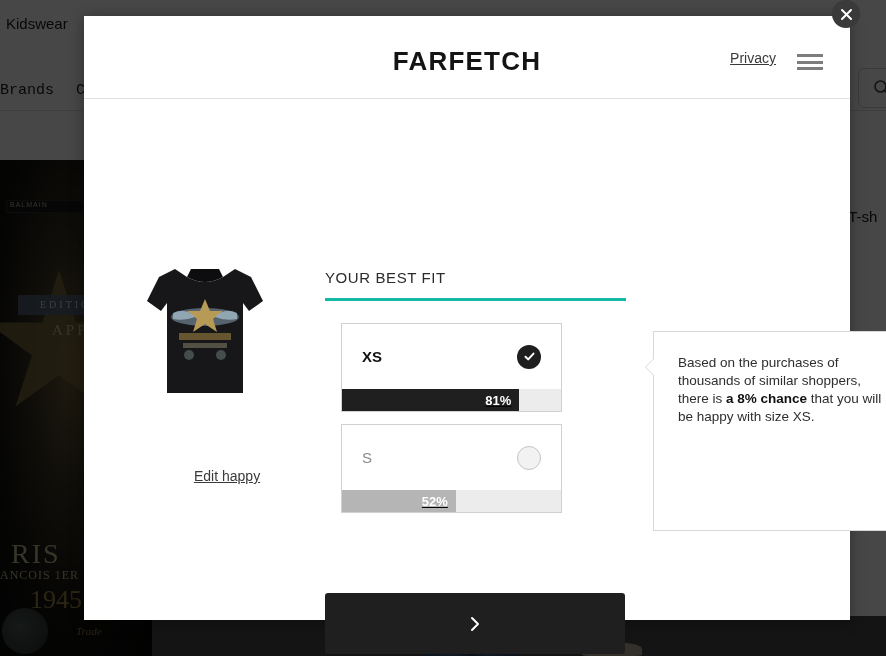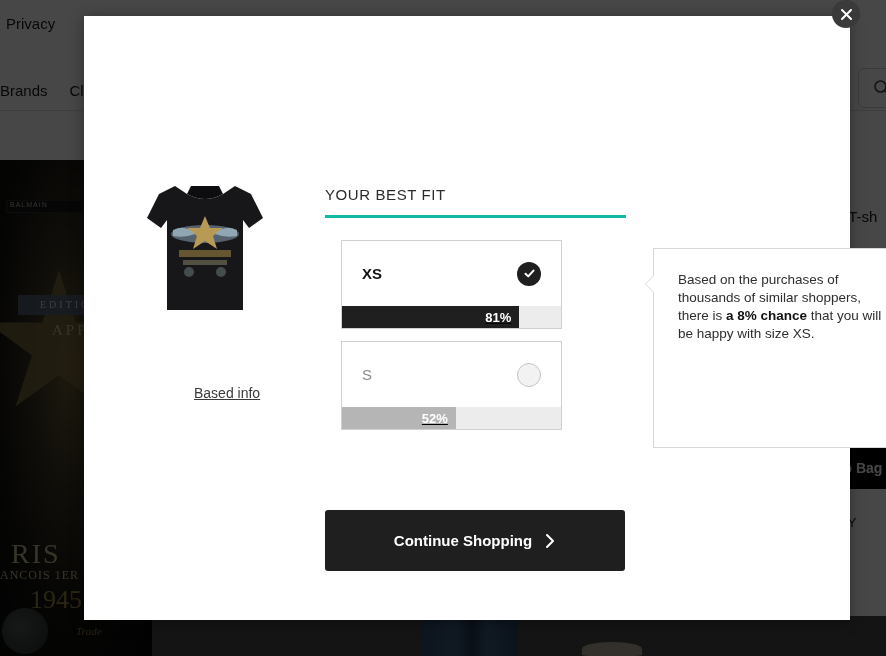--- a/index.html
+++ b/index.html
@@ -42,20 +42,21 @@
     height: 32px;
     display: flex;
     align-items: center;
     padding-left: 0px;
   }
   .bg-nav2-item {
     font-size: 15px;
     color: #1a1a1a;
     margin-right: 22px;
     white-space: nowrap;
+    font-family: Liberation Mono, monospace;
   }
 
   .bg-search {
     position: absolute;
     top: 68px;
     left: 858px;
     width: 48px;
     height: 40px;
     border: 1px solid #cfcfcf;
     border-radius: 6px;
@@ -445,21 +446,21 @@
     gap: 12px;
   }
   .continue-btn svg { display: block; }
 </style>
 </head>
 <body>
 
 <div class="page-bg">
 
   <div class="bg-nav">
-    <span class="bg-nav-item">Privacy</span>
+    <span class="bg-nav-item">Kidswear</span>
   </div>
 
   <div class="bg-nav2">
     <span class="bg-nav2-item">Brands</span>
     <span class="bg-nav2-item">Clo</span>
   </div>
 
   <div class="bg-search">
     <span>
       <svg width="18" height="18" viewBox="0 0 18 18" fill="none" stroke="#444" stroke-width="1.6">
@@ -501,20 +502,29 @@
 
 <div class="modal">
 
   <button class="modal-close">
     <svg width="13" height="13" viewBox="0 0 13 13" stroke="#ffffff" stroke-width="2" stroke-linecap="round">
       <line x1="2" y1="2" x2="11" y2="11"></line>
         <line x1="11" y1="2" x2="2" y2="11"></line>
     </svg>
   </button>
 
+  <div class="modal-header">
+    <div class="brand-logo">FARFETCH</div>
+    <span class="privacy-link">Privacy</span>
+    <div class="menu-icon">
+      <span></span>
+      <span></span>
+      <span></span>
+    </div>
+  </div>
 
   <div class="modal-body">
 
     <div class="product-thumb">
       <svg width="152" height="142" viewBox="0 0 152 142">
         <path d="M46 8 L30 16 L18 40 L32 50 L38 42 L38 132 L114 132 L114 42 L120 50 L134 40 L122 16 L106 8 L94 16 Q76 26 58 16 Z" fill="#17171a"></path>
         <path d="M58 16 Q76 26 94 16 L90 8 L62 8 Z" fill="#0d0d10"></path>
         <ellipse cx="76" cy="56" rx="34" ry="9" fill="#8ba3b5" opacity=".55"></ellipse>
         <path d="M76 38 L81 50 L94 50 L84 58 L88 71 L76 63 L64 71 L68 58 L58 50 L71 50 Z" fill="#b79a55"></path>
         <path d="M44 52 Q56 46 66 56 Q56 60 44 58 Z" fill="#9fb7c4" opacity=".8"></path>
@@ -559,24 +569,23 @@
           </div>
         </div>
 
       </div>
 
       <div class="info-box">
         <p class="info-para"><span>Based on the purchases of thousands of similar shoppers, there is </span><b>a 8% chance</b><span> that you will be happy with size XS.</span></p>
       </div>
     </div>
 
-    <span class="edit-info">Based info</span>
+    <span class="edit-info">Edit happy</span>
 
     <button class="continue-btn">
-      <span>Continue Shopping</span>
       <span>
         <svg width="12" height="18" viewBox="0 0 12 18" fill="none" stroke="#ffffff" stroke-width="2" stroke-linecap="round" stroke-linejoin="round">
           <polyline points="3,3 9,9 3,15"></polyline>
         </svg>
       </span>
     </button>
 
   </div>
 </div>
 

